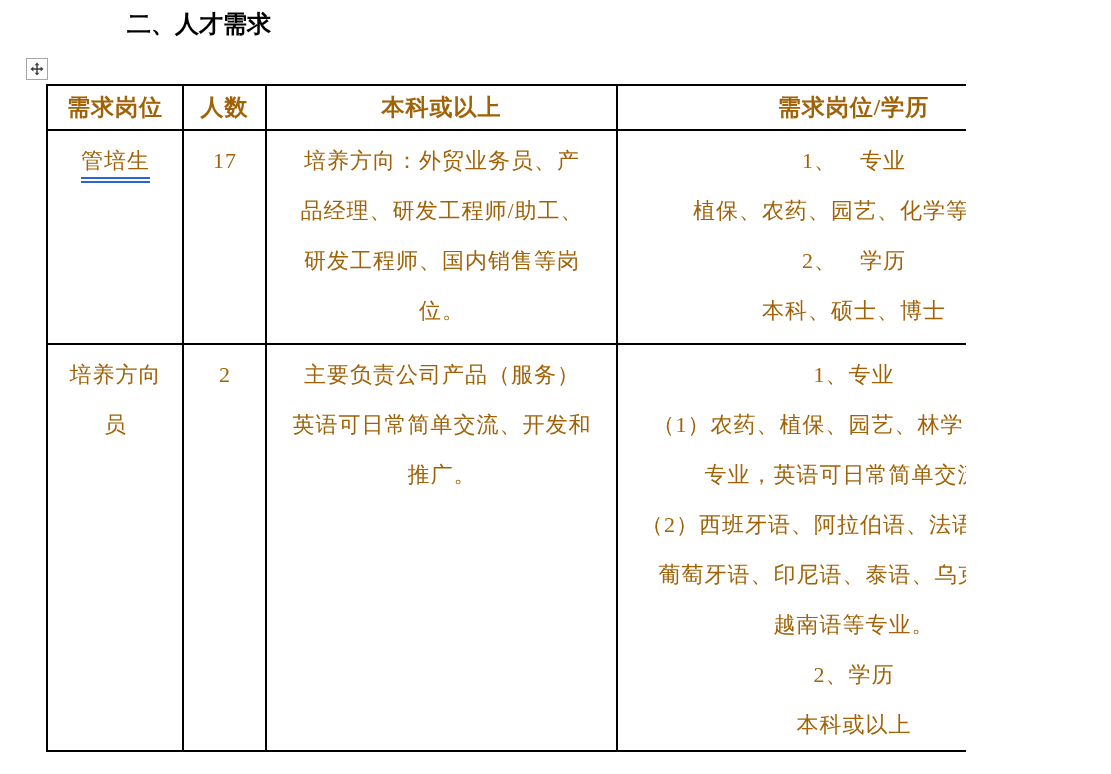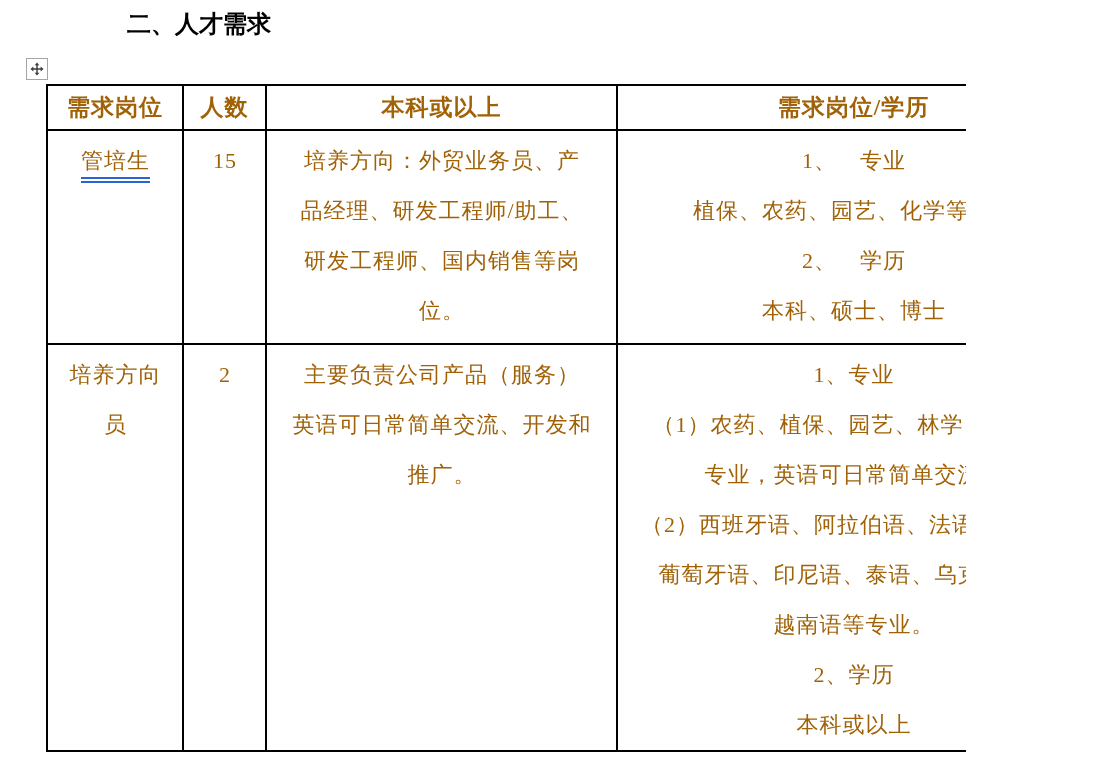--- a/index.html
+++ b/index.html
@@ -112,21 +112,21 @@
         <th>人数</th>
         <th>本科或以上</th>
         <th>需求岗位/学历</th>
       </tr>
     </thead>
     <tbody>
       <tr class="body-row-1">
         <td>
           <span class="hlink">管培生</span>
         </td>
-        <td>15</td>
+        <td>17</td>
         <td class="pre">培养方向：外贸业务员、产
 品经理、研发工程师/助工、
 研发工程师、国内销售等岗
 位。</td>
         <td class="pre">1、　专业
 植保、农药、园艺、化学等专业
 2、　学历
 本科、硕士、博士</td>
       </tr>
       <tr class="body-row-2">

